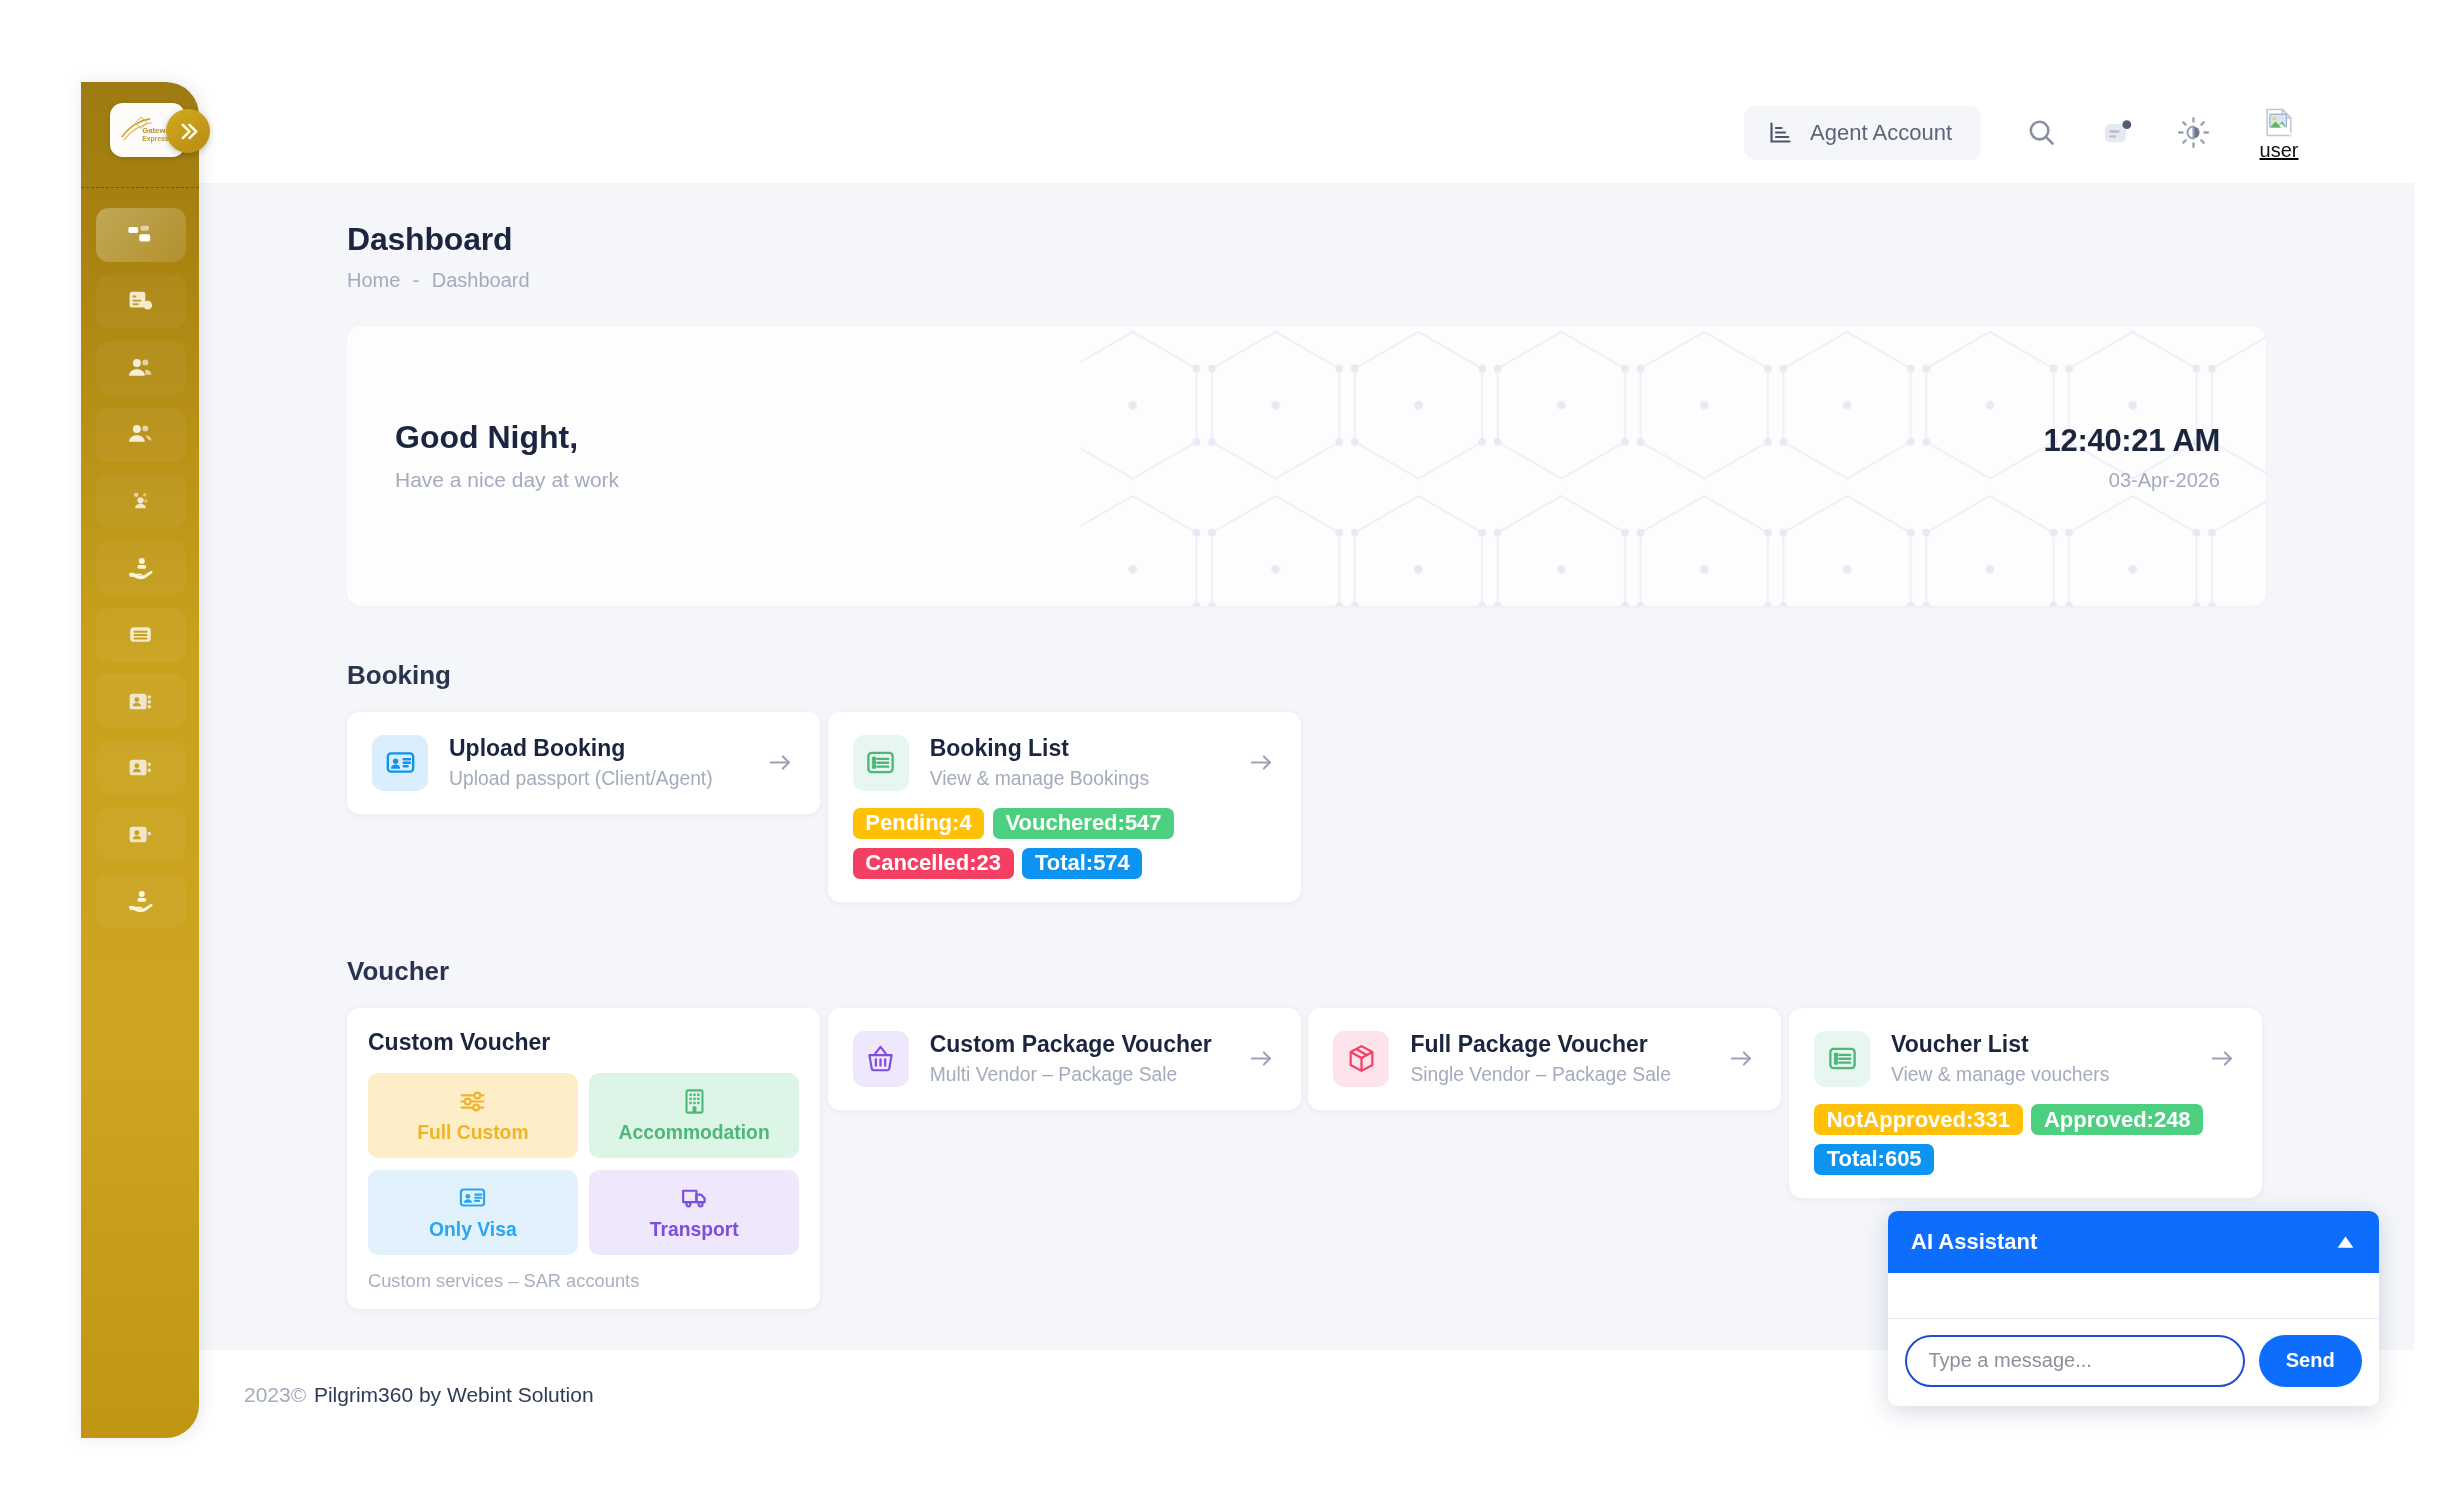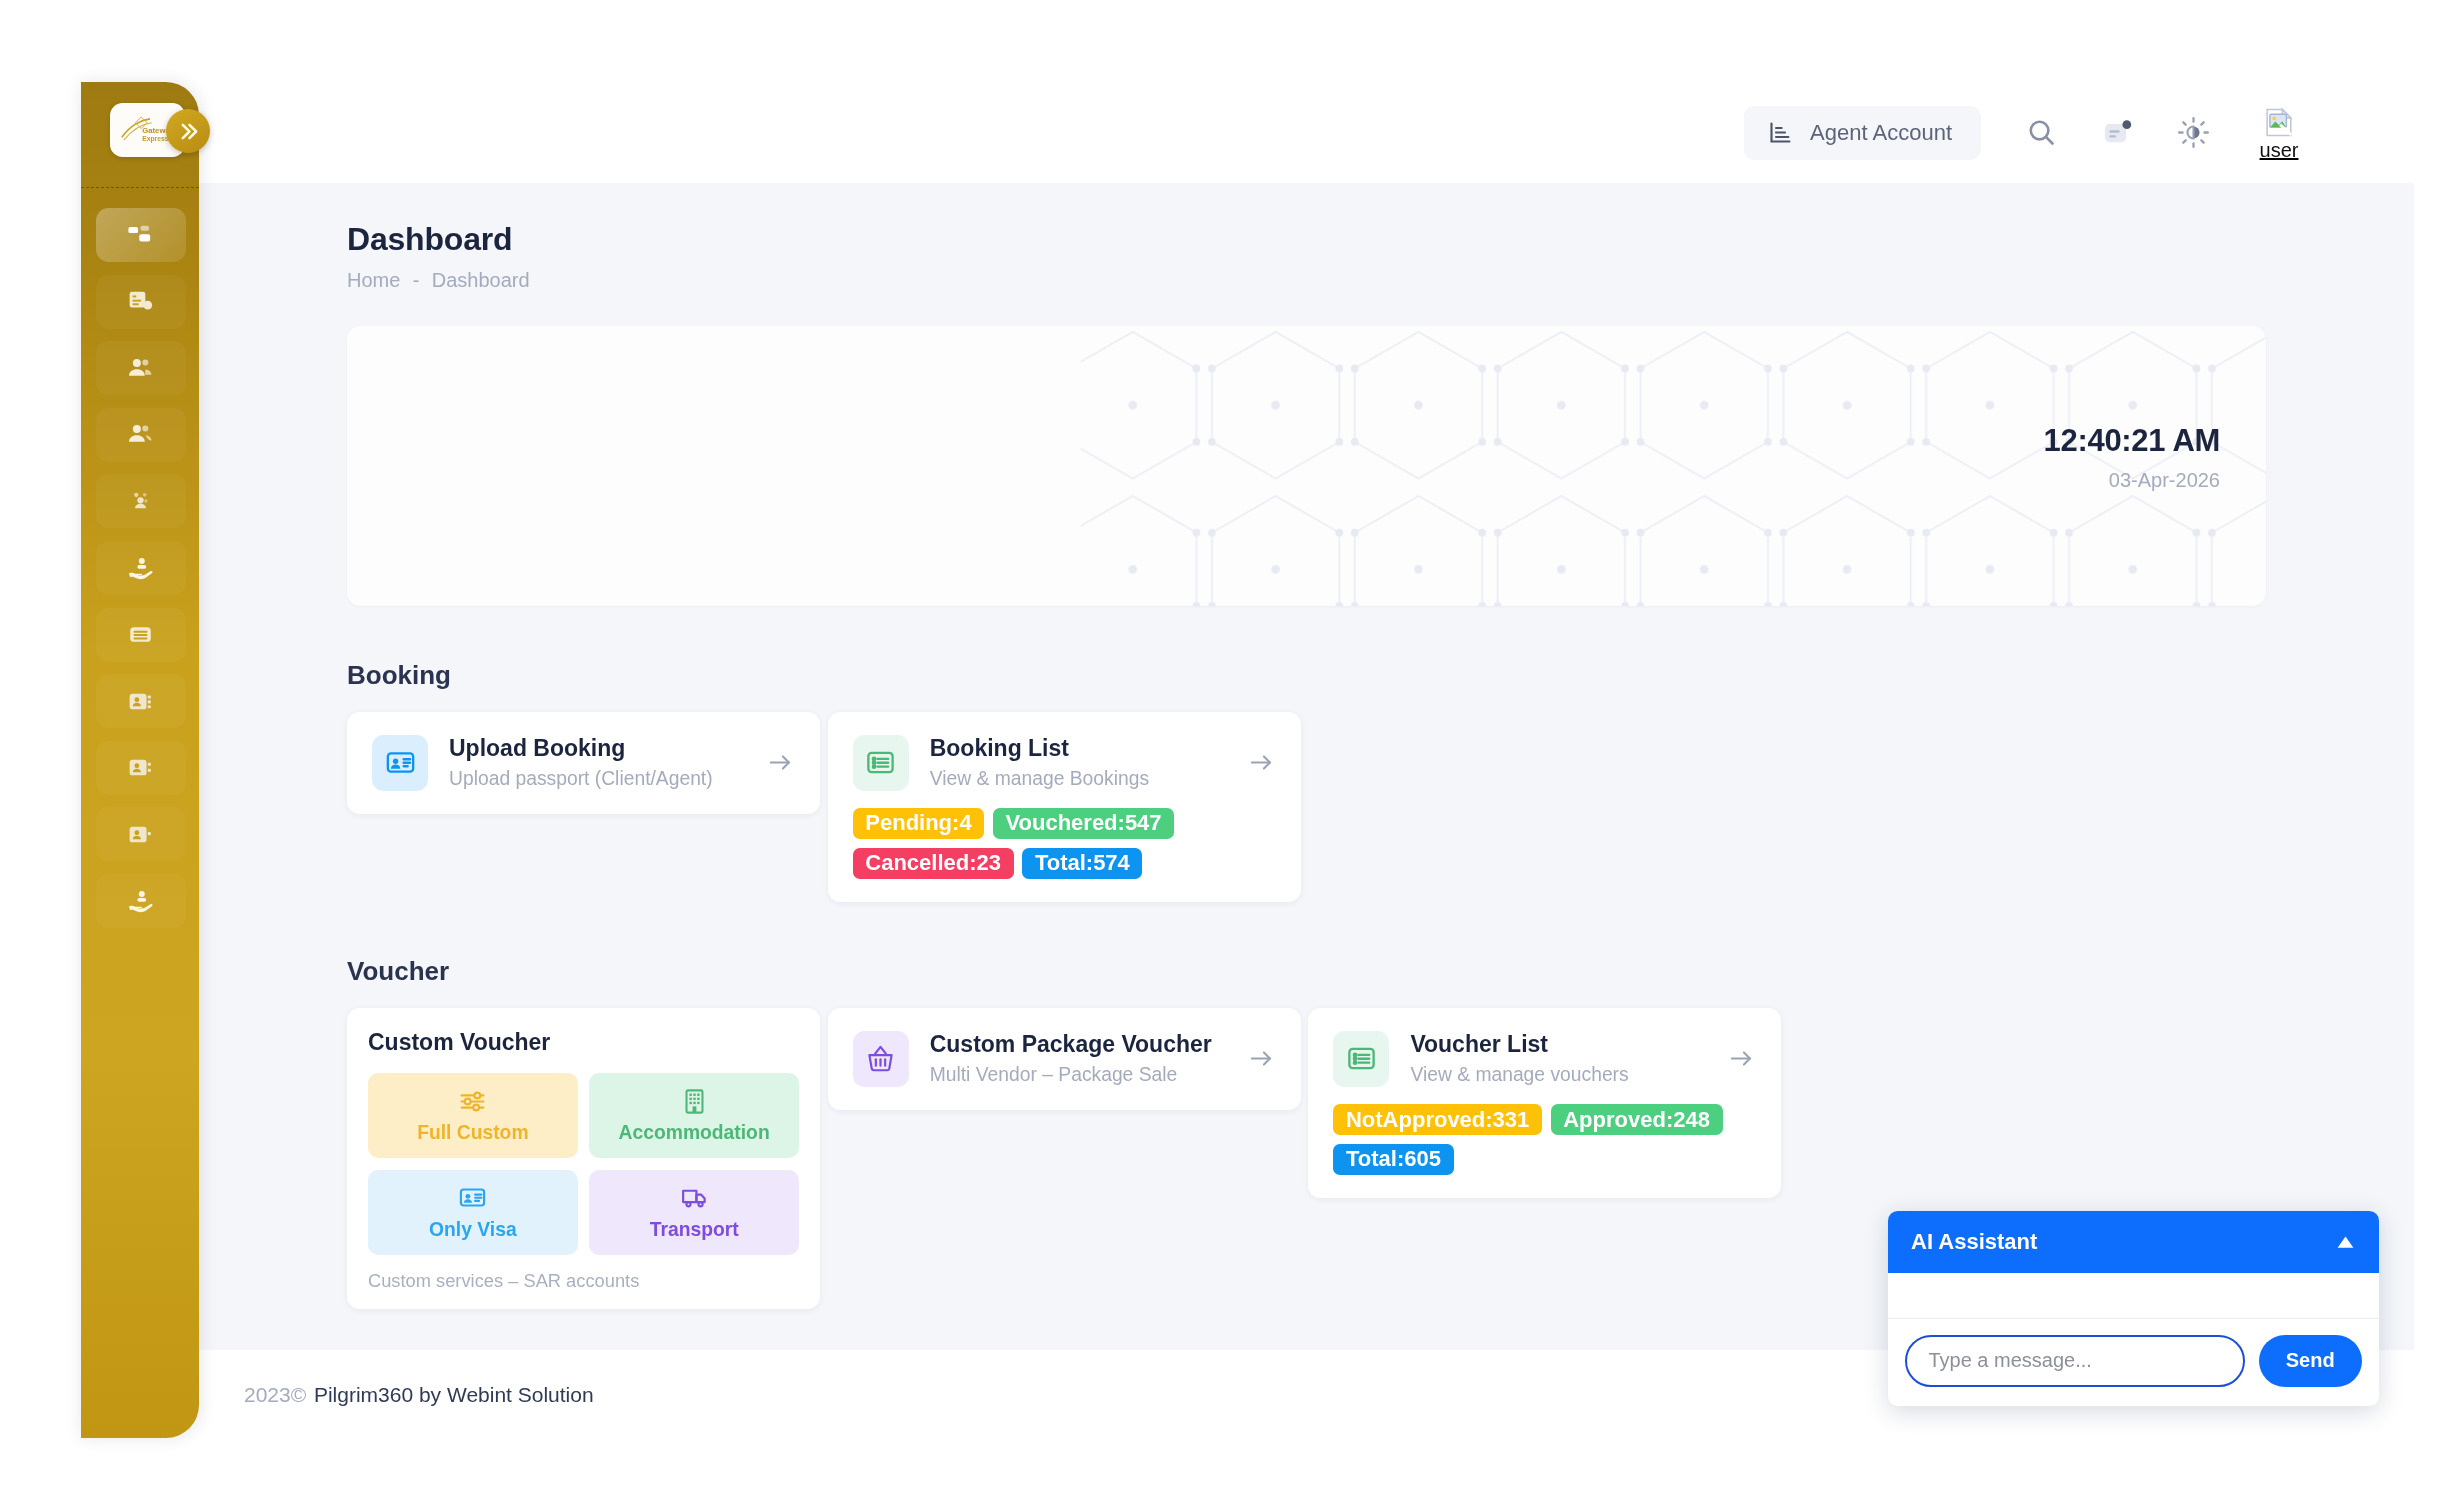--- a/index.html
+++ b/index.html
@@ -434,20 +434,24 @@
             </g>
             <circle cx="74" cy="82" r="4.5" fill="#e7eaf2"></circle>
             <circle cx="8" cy="44" r="4" fill="#e7eaf2"></circle>
             <circle cx="140" cy="44" r="4" fill="#e7eaf2"></circle>
             <circle cx="8" cy="120" r="4" fill="#e7eaf2"></circle>
             <circle cx="140" cy="120" r="4" fill="#e7eaf2"></circle>
           </pattern>
         </defs>
         <rect x="760" y="0" width="1228" height="290" fill="url(#hexp)"></rect>
       </svg>
+      <div class="greet-left">
+        <div class="greet-title">Good Night,</div>
+        <div class="greet-sub">Have a nice day at work</div>
+      </div>
       <div class="greet-right">
         <div class="greet-time">12:40:21 AM</div>
         <div class="greet-date">03-Apr-2026</div>
       </div>
     </div>
 
     <div class="section-title">Booking</div>
     <div class="card-row">
 
       <div class="tile tile-w-a">
@@ -590,20 +594,42 @@
           </div>
           <div class="tile-arrow">
             <svg width="29" height="29" viewBox="0 0 24 24" fill="none" stroke="currentColor" stroke-width="1.7" stroke-linecap="round" stroke-linejoin="round">
               <line x1="4" y1="12" x2="19" y2="12"></line>
                 <polyline points="14 7 19 12 14 17"></polyline>
             </svg>
           </div>
         </div>
       </div>
 
+      <div class="tile tile-w-a" style="align-self:flex-start">
+        <div class="tile-head">
+          <div class="tile-icon" style="background:#fde4ec">
+            <svg width="31" height="31" viewBox="0 0 24 24" fill="none" stroke="#f43f63" stroke-width="1.7" stroke-linejoin="round">
+              <path d="M12 2.4 20.4 7v10L12 21.6 3.6 17V7z"></path>
+              <path d="M3.6 7 12 11.6 20.4 7"></path>
+                <line x1="12" y1="11.6" x2="12" y2="21.6"></line>
+              <path d="M7.8 4.6 16.2 9.3"></path>
+            </svg>
+          </div>
+          <div class="tile-texts">
+            <div class="tile-title">Full Package Voucher</div>
+            <div class="tile-sub">Single Vendor – Package Sale</div>
+          </div>
+          <div class="tile-arrow">
+            <svg width="29" height="29" viewBox="0 0 24 24" fill="none" stroke="currentColor" stroke-width="1.7" stroke-linecap="round" stroke-linejoin="round">
+              <line x1="4" y1="12" x2="19" y2="12"></line>
+                <polyline points="14 7 19 12 14 17"></polyline>
+            </svg>
+          </div>
+        </div>
+      </div>
 
       <div class="tile tile-w-a" style="align-self:flex-start">
         <div class="tile-head">
           <div class="tile-icon" style="background:#e7f6ee">
             <svg width="31" height="31" viewBox="0 0 24 24" fill="none" stroke="#4cb877" stroke-width="1.8">
               <rect x="2.6" y="4.6" width="18.8" height="14.8" rx="2.6"></rect>
               <circle cx="7" cy="9.2" r=".95" fill="#4cb877"></circle>
                 <line x1="9.6" y1="9.2" x2="18" y2="9.2" stroke-linecap="round"></line>
               <circle cx="7" cy="12.2" r=".95" fill="#4cb877"></circle>
                 <line x1="9.6" y1="12.2" x2="18" y2="12.2" stroke-linecap="round"></line>

